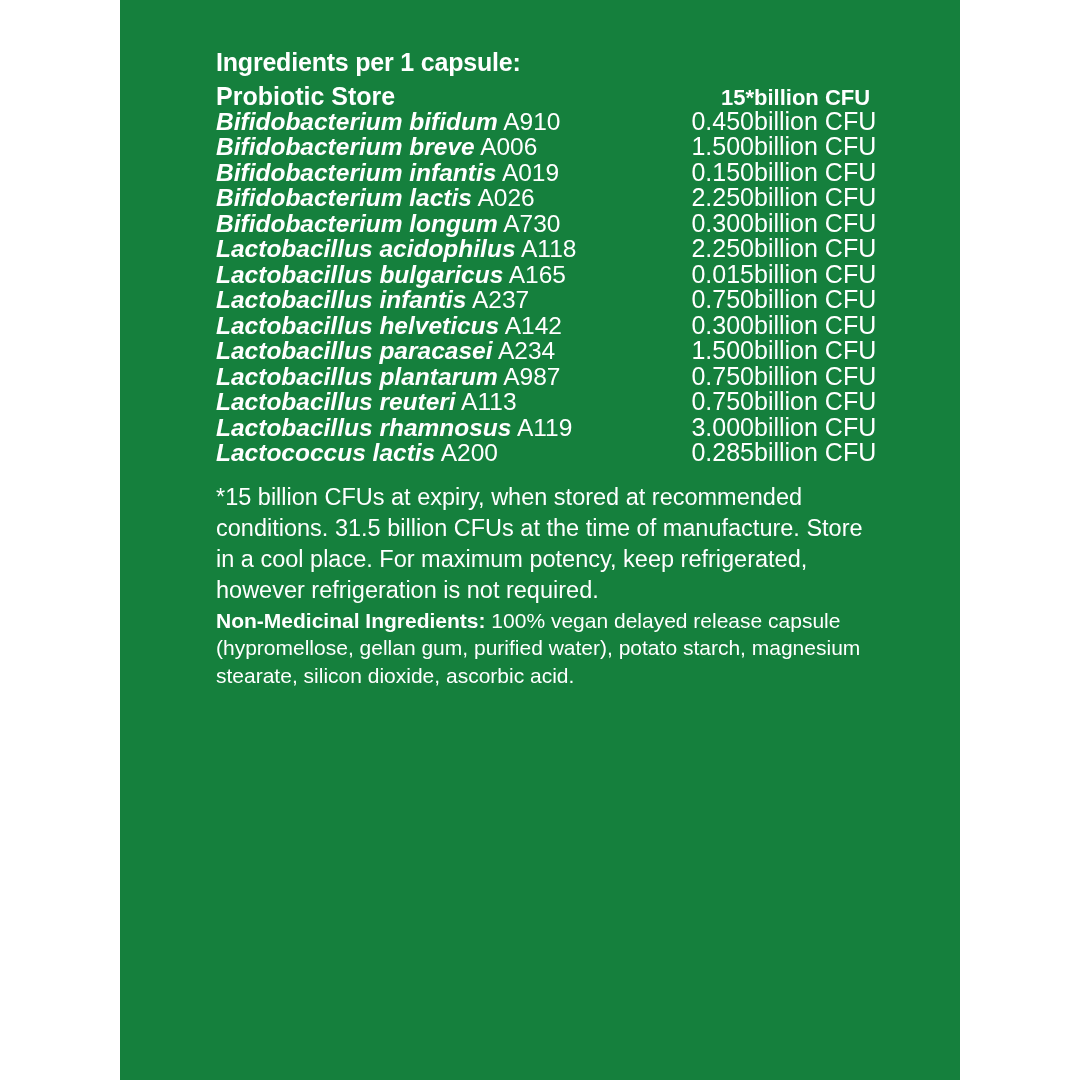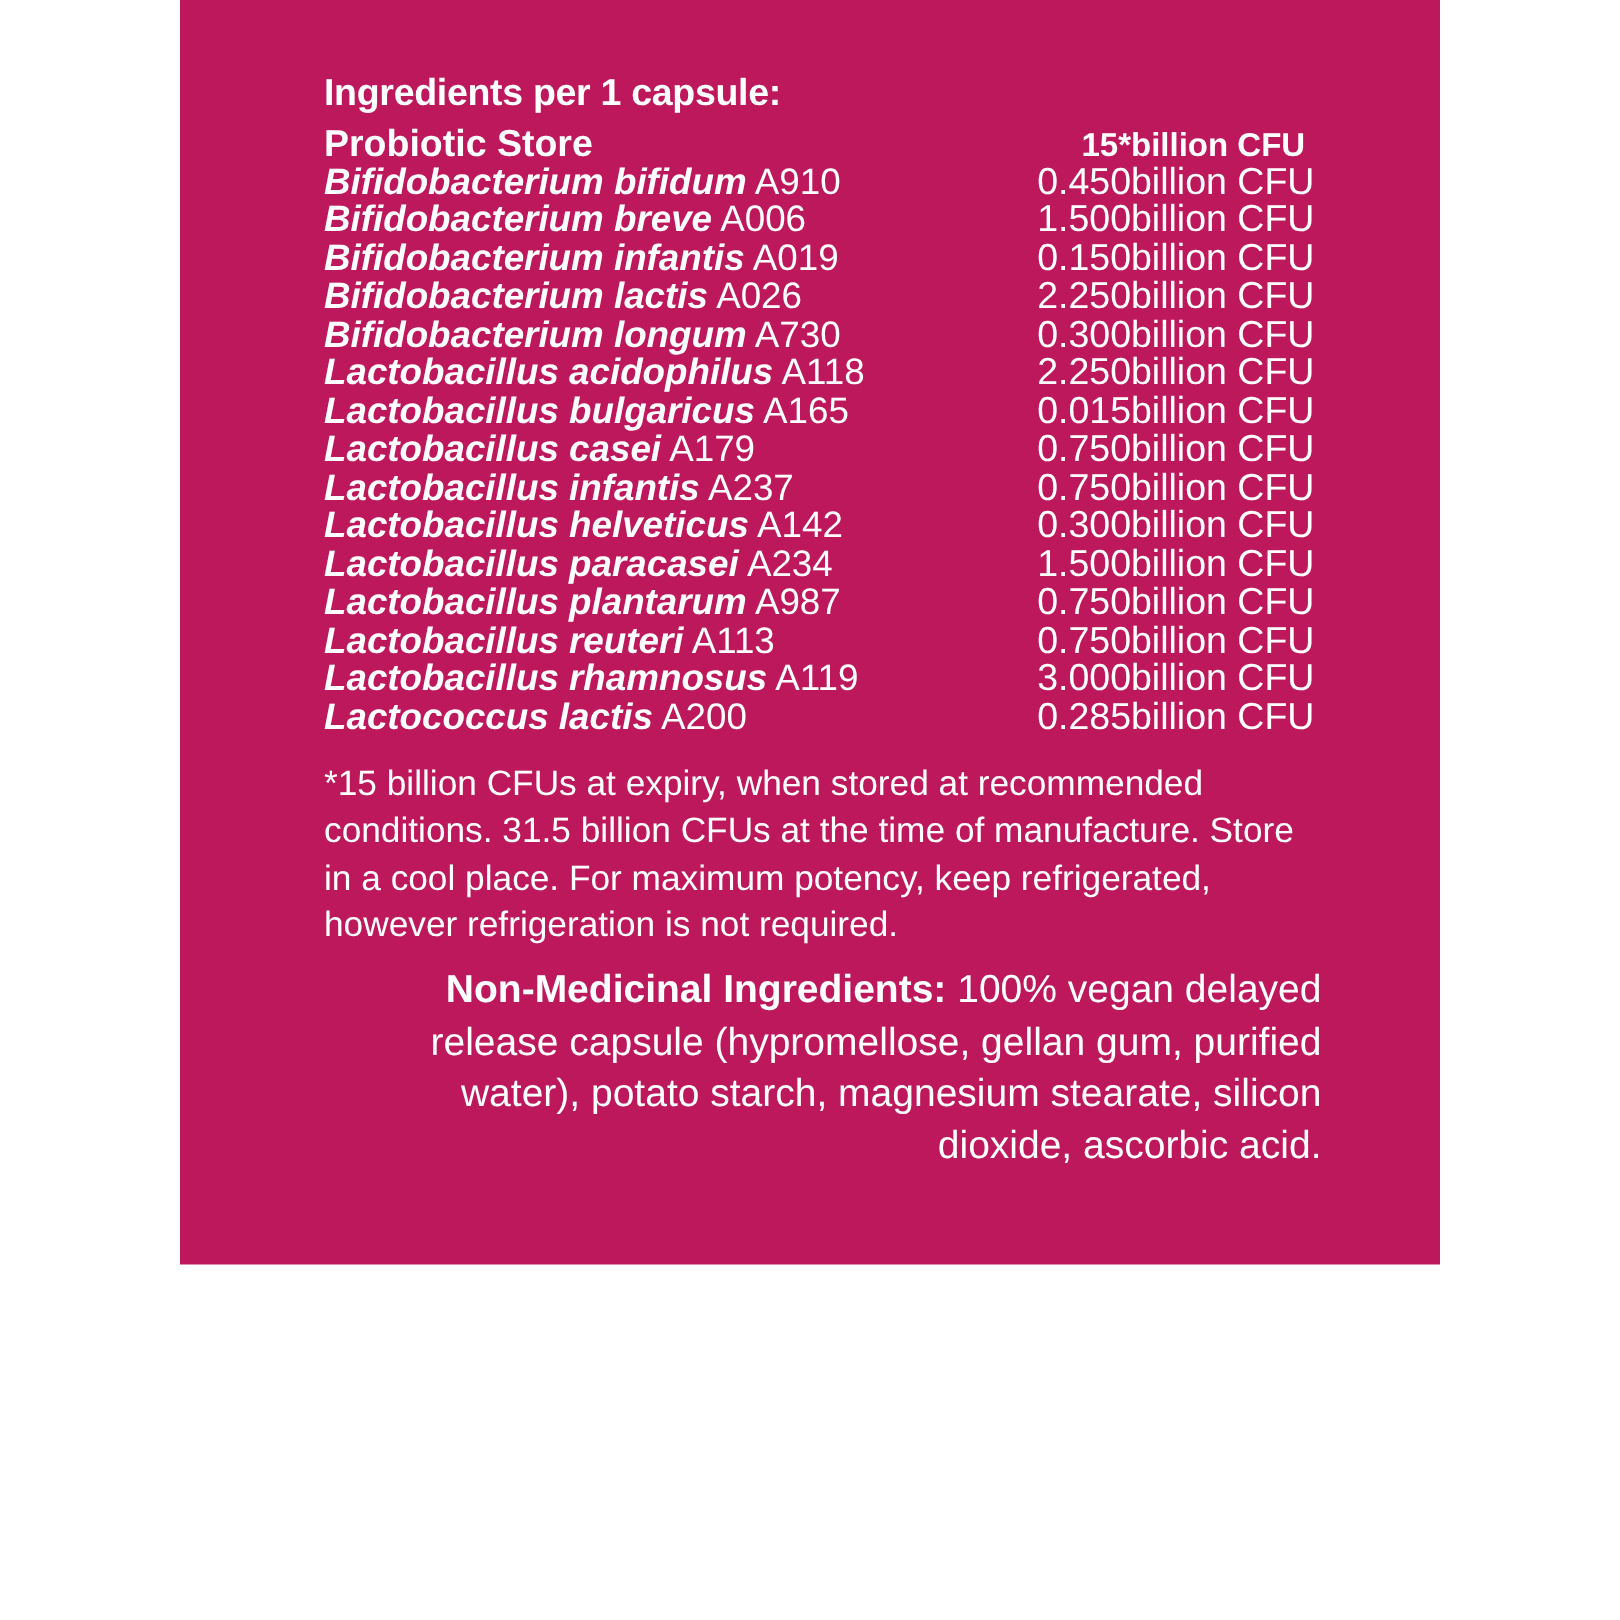--- a/index.html
+++ b/index.html
@@ -11,22 +11,22 @@
     height: 1080px;
     background: #ffffff;
     font-family: "Liberation Sans", sans-serif;
     overflow: hidden;
   }
   .panel {
     position: absolute;
     left: 120px;
     top: 0;
     width: 840px;
-    height: 843px;
-    background: #be185d;
+    height: 1080px;
+    background: #15803d;
     color: #ffffff;
     box-sizing: border-box;
   }
   .content {
     position: absolute;
     left: 96px;
     top: 48px;
     width: 690px;
   }
 
@@ -91,25 +91,23 @@
     padding-top: 2px;
   }
 
   .footnote {
     font-size: 23.5px;
     line-height: 1.33;
     margin-top: 16px;
     max-width: 660px;
   }
   .nonmed {
-    font-size: 26px;
+    font-size: 21px;
     line-height: 1.33;
-    margin-top: 10px;
     max-width: 665px;
-    text-align: right;
   }
   .nonmed .label {
     font-weight: bold;
   }
 </style>
 </head>
 <body>
 
 <div class="panel">
   <div class="content">
@@ -152,25 +150,20 @@
             <td class="name"><span class="genus">Lactobacillus acidophilus</span> <span class="strain">A118</span></td>
             <td class="amount">2.250</td>
             <td class="unit">billion CFU</td>
           </tr>
           <tr>
             <td class="name"><span class="genus">Lactobacillus bulgaricus</span> <span class="strain">A165</span></td>
             <td class="amount">0.015</td>
             <td class="unit">billion CFU</td>
           </tr>
           <tr>
-            <td class="name"><span class="genus">Lactobacillus casei</span> <span class="strain">A179</span></td>
-            <td class="amount">0.750</td>
-            <td class="unit">billion CFU</td>
-          </tr>
-          <tr>
             <td class="name"><span class="genus">Lactobacillus infantis</span> <span class="strain">A237</span></td>
             <td class="amount">0.750</td>
             <td class="unit">billion CFU</td>
           </tr>
           <tr>
             <td class="name"><span class="genus">Lactobacillus helveticus</span> <span class="strain">A142</span></td>
             <td class="amount">0.300</td>
             <td class="unit">billion CFU</td>
           </tr>
           <tr>

